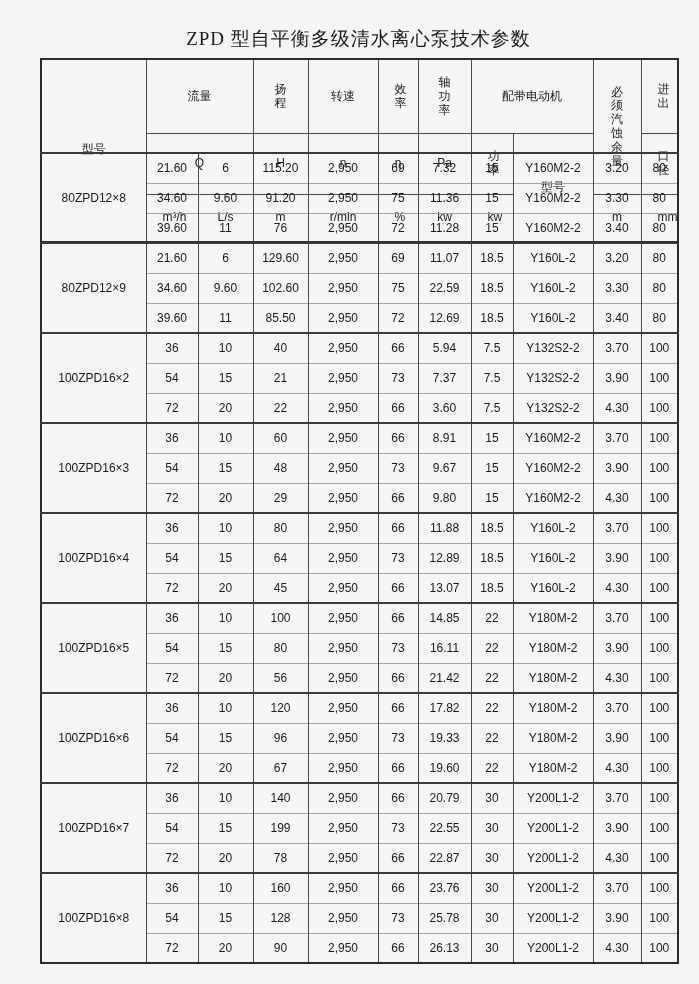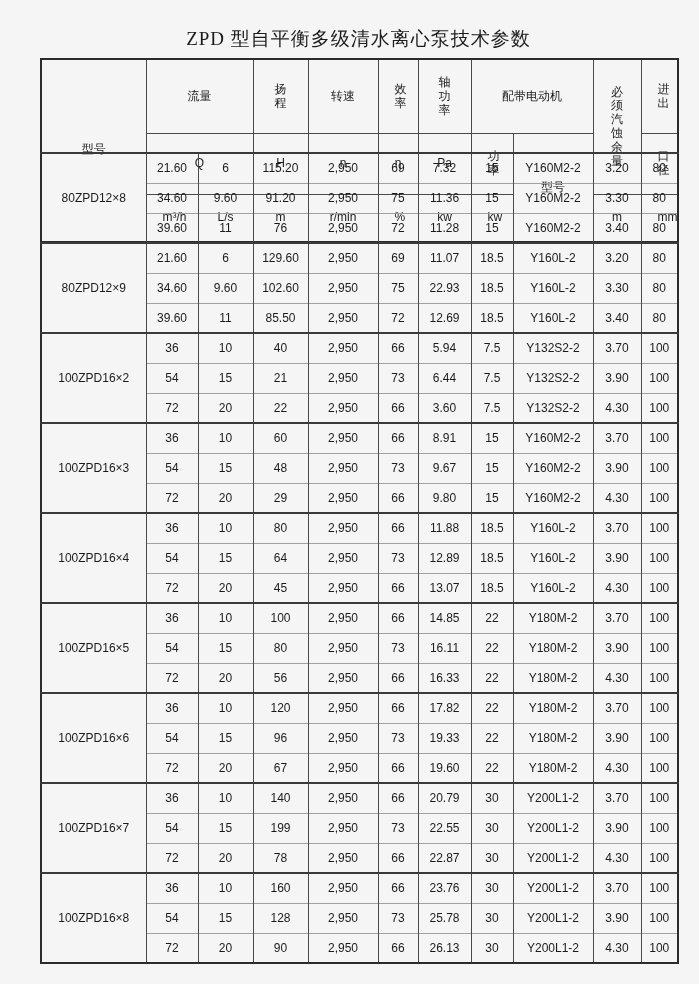--- a/index.html
+++ b/index.html
@@ -171,21 +171,21 @@
           <td>Y160L-2</td>
           <td>3.20</td>
           <td>80</td>
         </tr>
         <tr class="inner-row">
           <td>34.60</td>
           <td>9.60</td>
           <td>102.60</td>
           <td>2,950</td>
           <td>75</td>
-          <td>22.93</td>
+          <td>22.59</td>
           <td>18.5</td>
           <td>Y160L-2</td>
           <td>3.30</td>
           <td>80</td>
         </tr>
         <tr class="inner-row">
           <td>39.60</td>
           <td>11</td>
           <td>85.50</td>
           <td>2,950</td>
@@ -208,21 +208,21 @@
           <td>Y132S2-2</td>
           <td>3.70</td>
           <td>100</td>
         </tr>
         <tr class="inner-row">
           <td>54</td>
           <td>15</td>
           <td>21</td>
           <td>2,950</td>
           <td>73</td>
-          <td>6.44</td>
+          <td>7.37</td>
           <td>7.5</td>
           <td>Y132S2-2</td>
           <td>3.90</td>
           <td>100</td>
         </tr>
         <tr class="inner-row">
           <td>72</td>
           <td>20</td>
           <td>22</td>
           <td>2,950</td>
@@ -331,21 +331,21 @@
           <td>Y180M-2</td>
           <td>3.90</td>
           <td>100</td>
         </tr>
         <tr class="inner-row">
           <td>72</td>
           <td>20</td>
           <td>56</td>
           <td>2,950</td>
           <td>66</td>
-          <td>16.33</td>
+          <td>21.42</td>
           <td>22</td>
           <td>Y180M-2</td>
           <td>4.30</td>
           <td>100</td>
         </tr>
         <tr class="group-start">
           <td rowspan="3" class="model">100ZPD16×6</td>
           <td>36</td>
           <td>10</td>
           <td>120</td>

